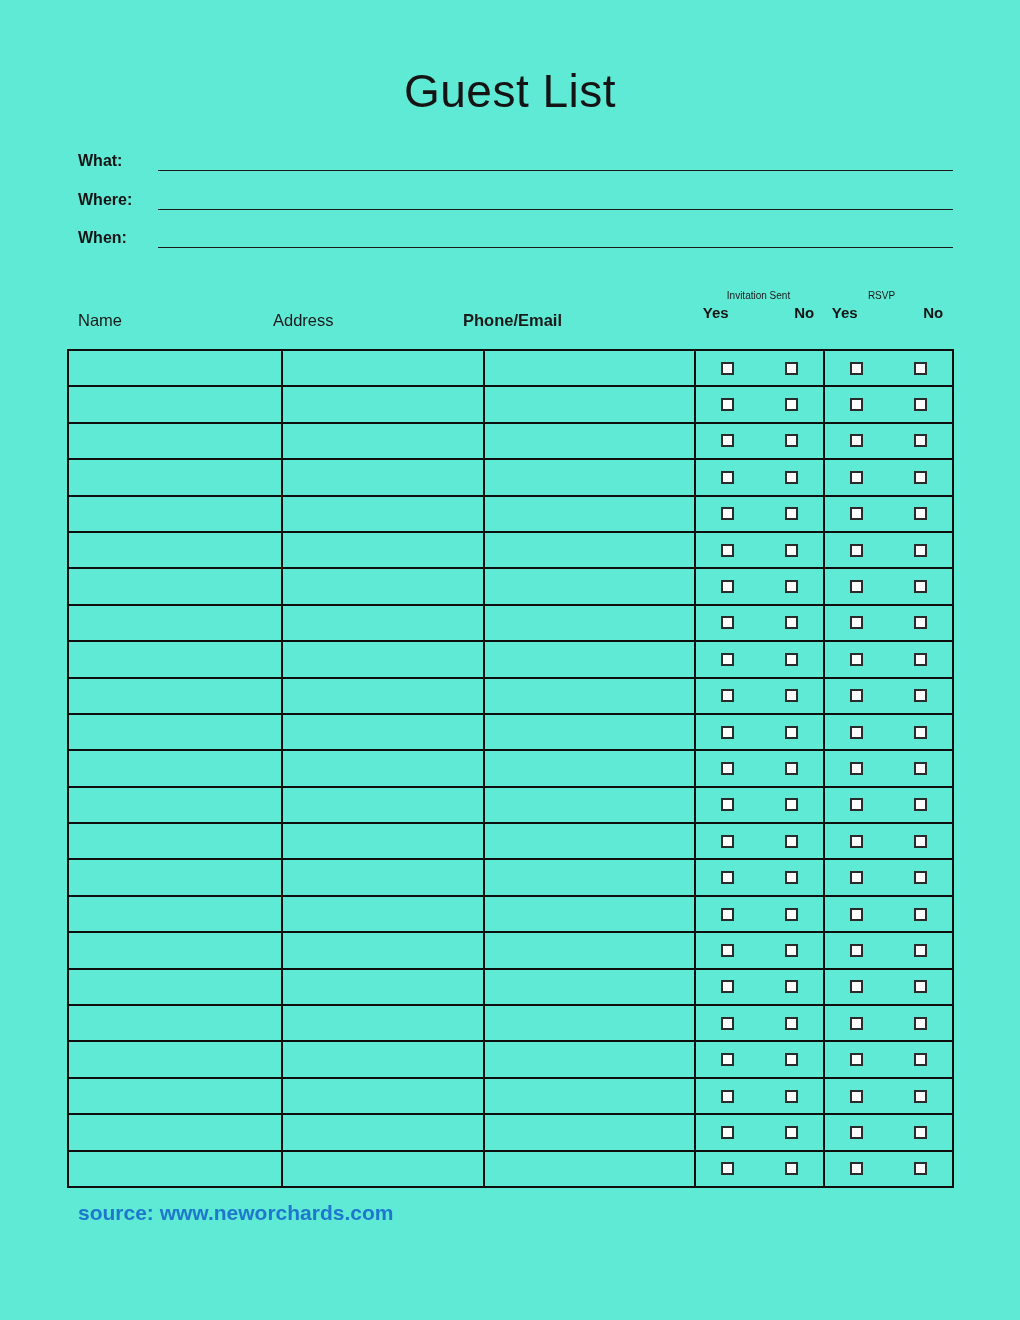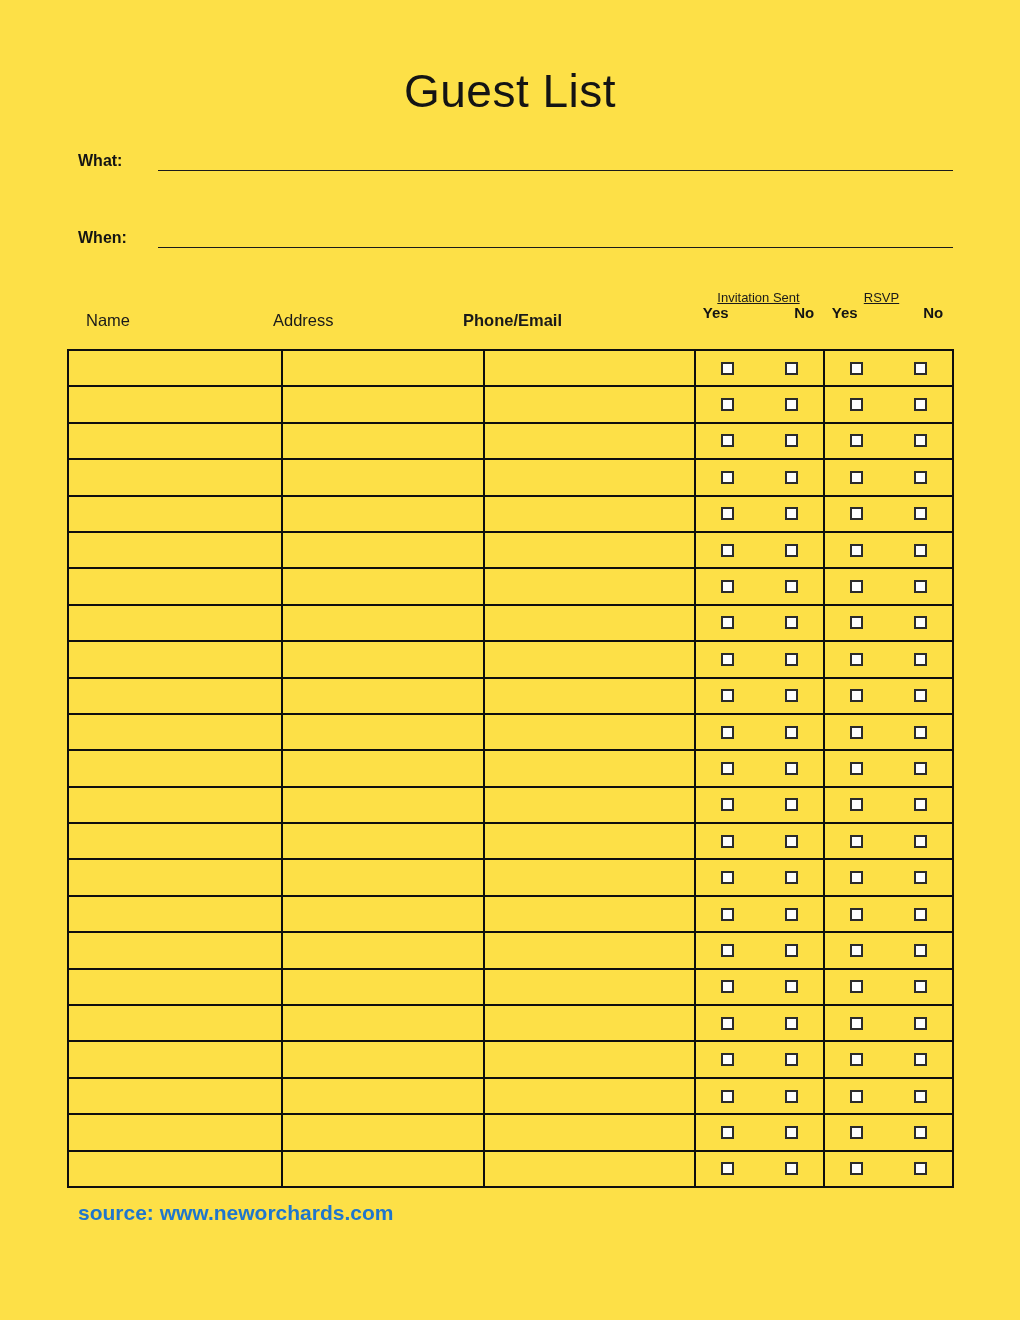--- a/index.html
+++ b/index.html
@@ -1,21 +1,21 @@
 <!DOCTYPE html>
 <html><head>
 <meta charset="utf-8">
 <style>
   * { margin: 0; padding: 0; box-sizing: border-box; }
   html, body { background: #fdfdfd; }
   .page {
     position: relative;
     width: 1020px;
     height: 1320px;
-    background: #fde047;
+    background: #5eead4;
     font-family: "Liberation Sans", sans-serif;
     color: #161616;
     overflow: hidden;
   }
 
   .doc-title {
     position: absolute;
     top: 64px;
     left: 0;
     width: 100%;
@@ -50,33 +50,32 @@
     border-bottom: 1.5px solid #1a1a1a;
   }
 
   .col-header {
     position: absolute;
     font-size: 16.5px;
     font-weight: 400;
     color: #1a1a1a;
     top: 311px;
   }
-  .col-header.name    { left: 78px; margin-left: 8px; }
+  .col-header.name    { left: 78px; }
   .col-header.address { left: 273px; }
   .col-header.phone   { left: 463px; font-weight: bold; }
 
   .group-header {
     position: absolute;
     top: 290px;
     width: 129px;
     text-align: center;
-    font-size: 13px;
+    font-size: 10px;
     font-weight: 400;
     color: #1a1a1a;
-    text-decoration: underline;
   }
   .group-header.invitation { left: 694px; }
   .group-header.rsvp       { left: 817px; }
 
   .subheader-group {
     position: absolute;
     top: 304px;
     width: 129px;
     display: flex;
     justify-content: space-around;
@@ -129,20 +128,24 @@
 </style>
 </head>
 <body>
 
 <div class="page">
 
   <div class="doc-title">Guest List</div>
 
   <div class="field-row what">
     <div class="field-label">What:</div>
+    <div class="field-line"></div>
+  </div>
+  <div class="field-row where">
+    <div class="field-label">Where:</div>
     <div class="field-line"></div>
   </div>
   <div class="field-row when">
     <div class="field-label">When:</div>
     <div class="field-line"></div>
   </div>
 
   <div class="col-header name">Name</div>
   <div class="col-header address">Address</div>
   <div class="col-header phone">Phone/Email</div>

